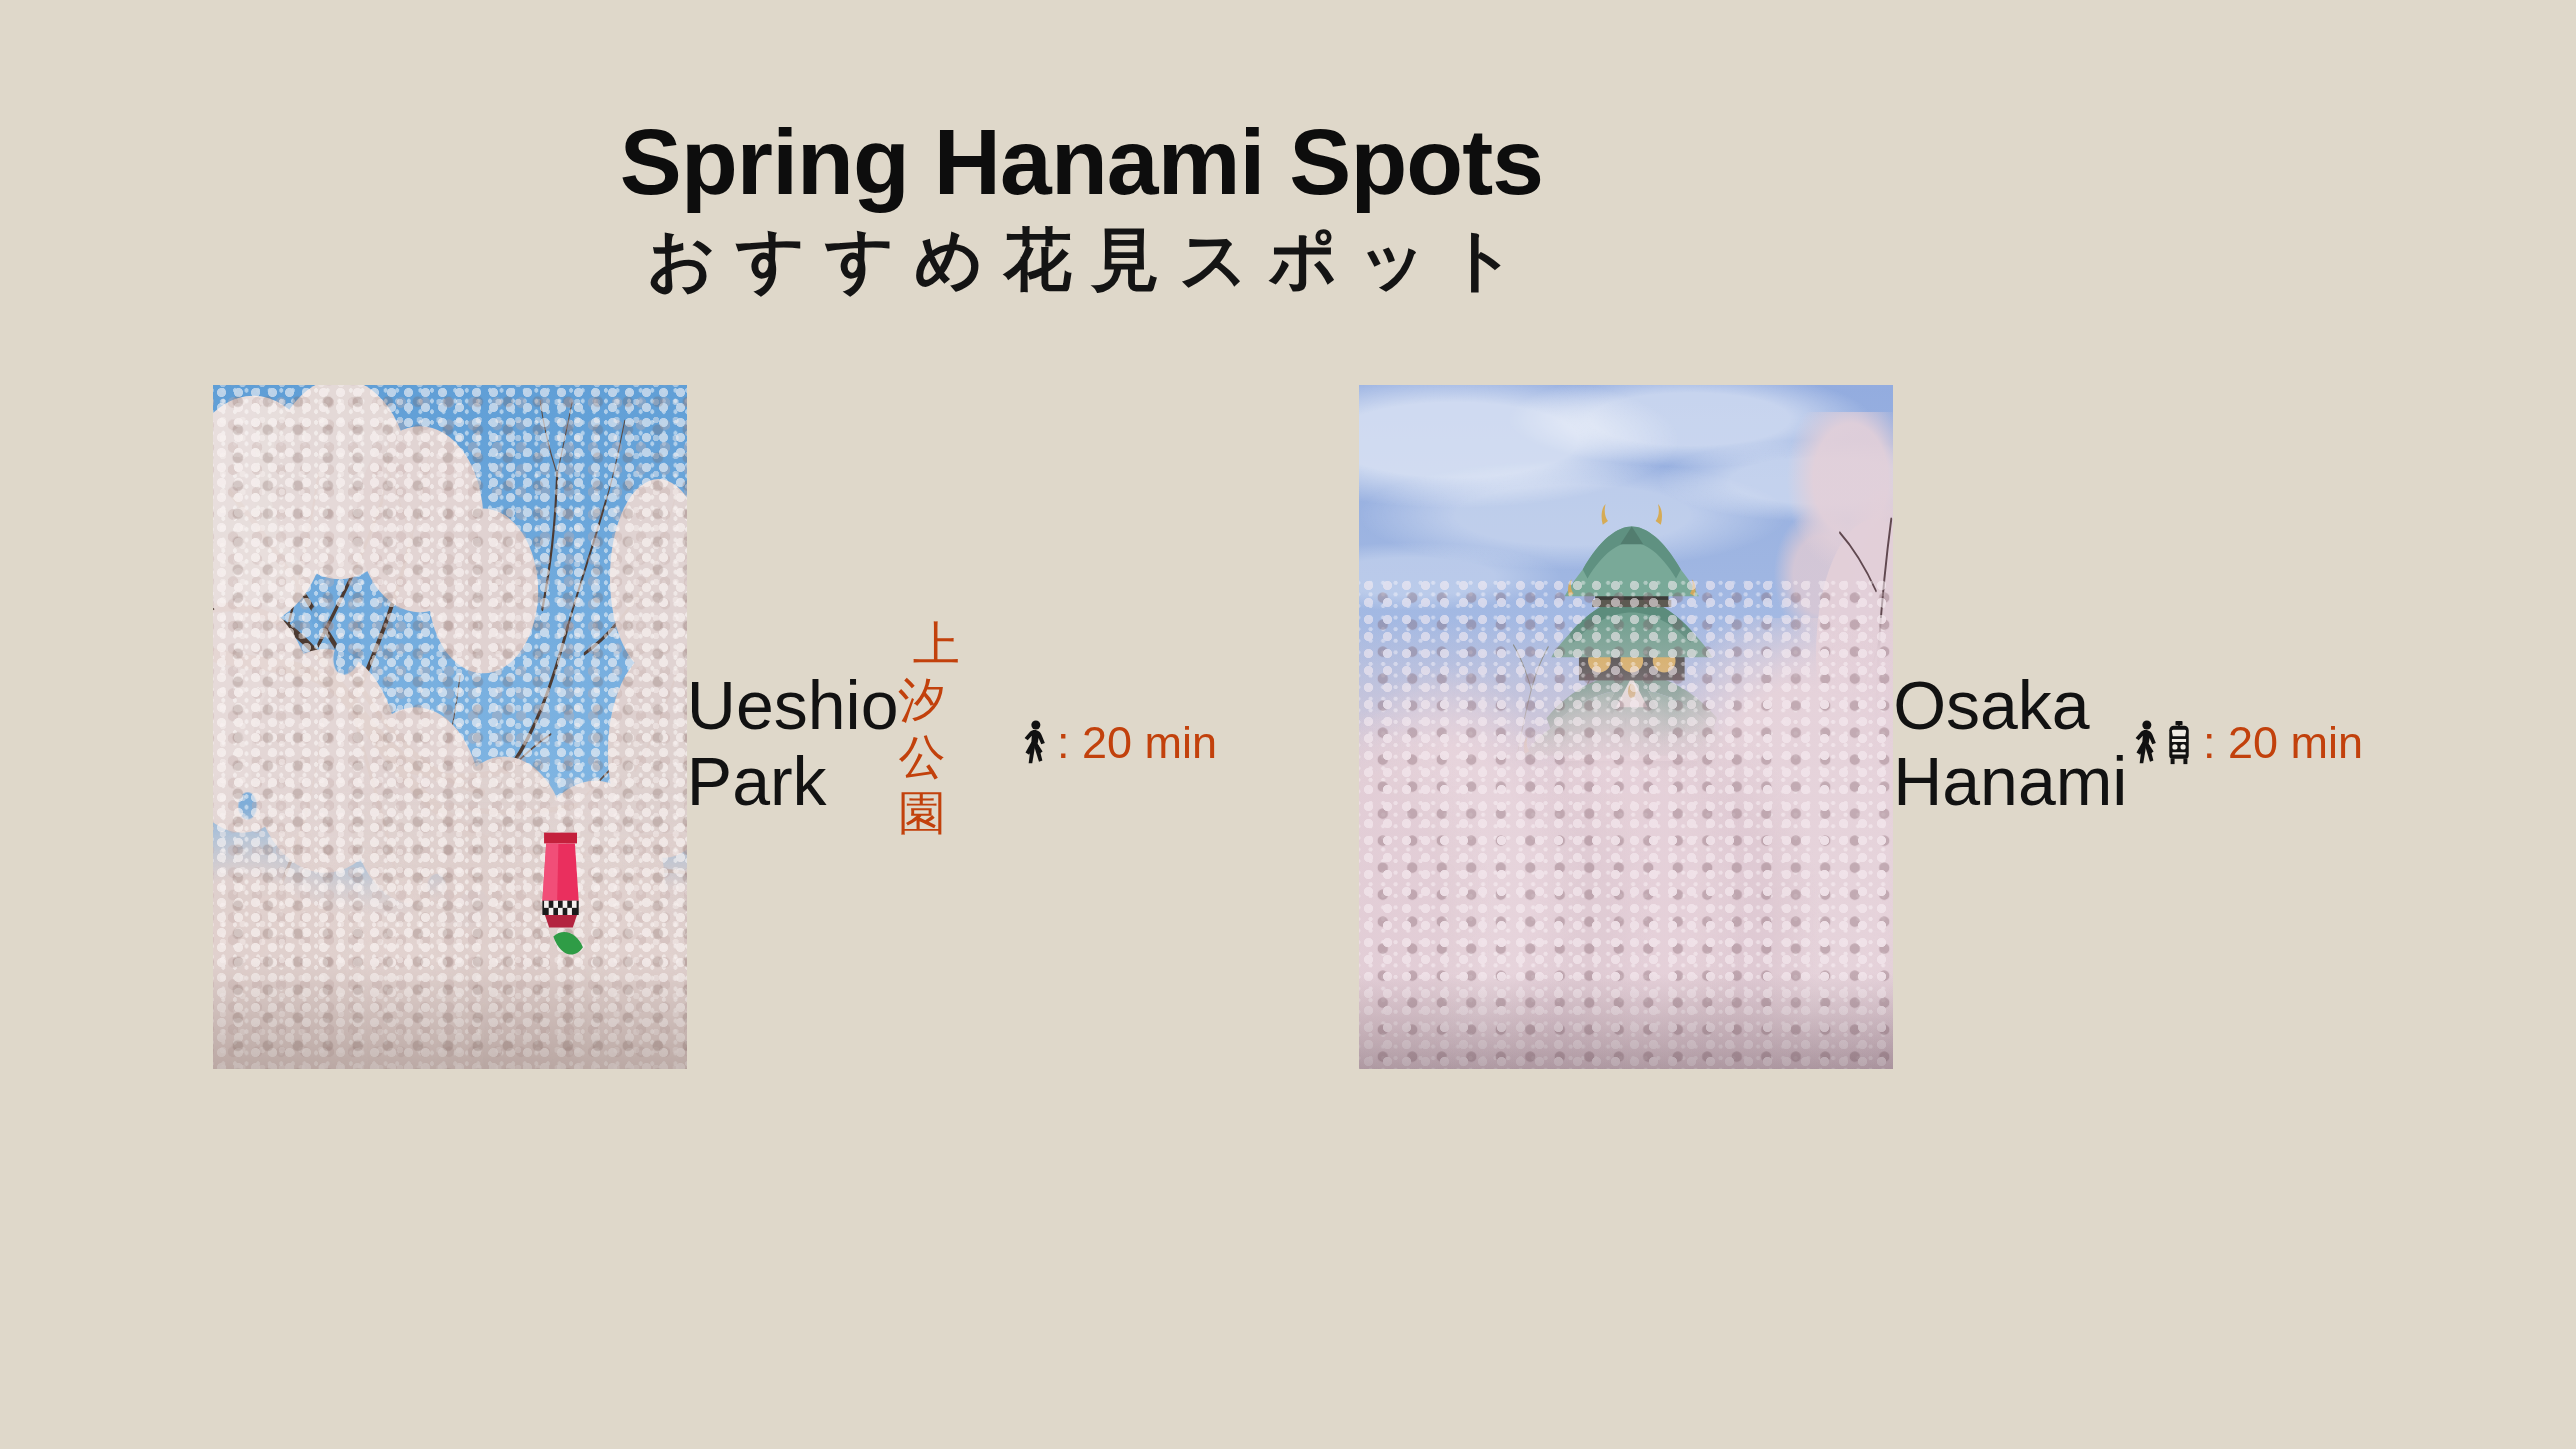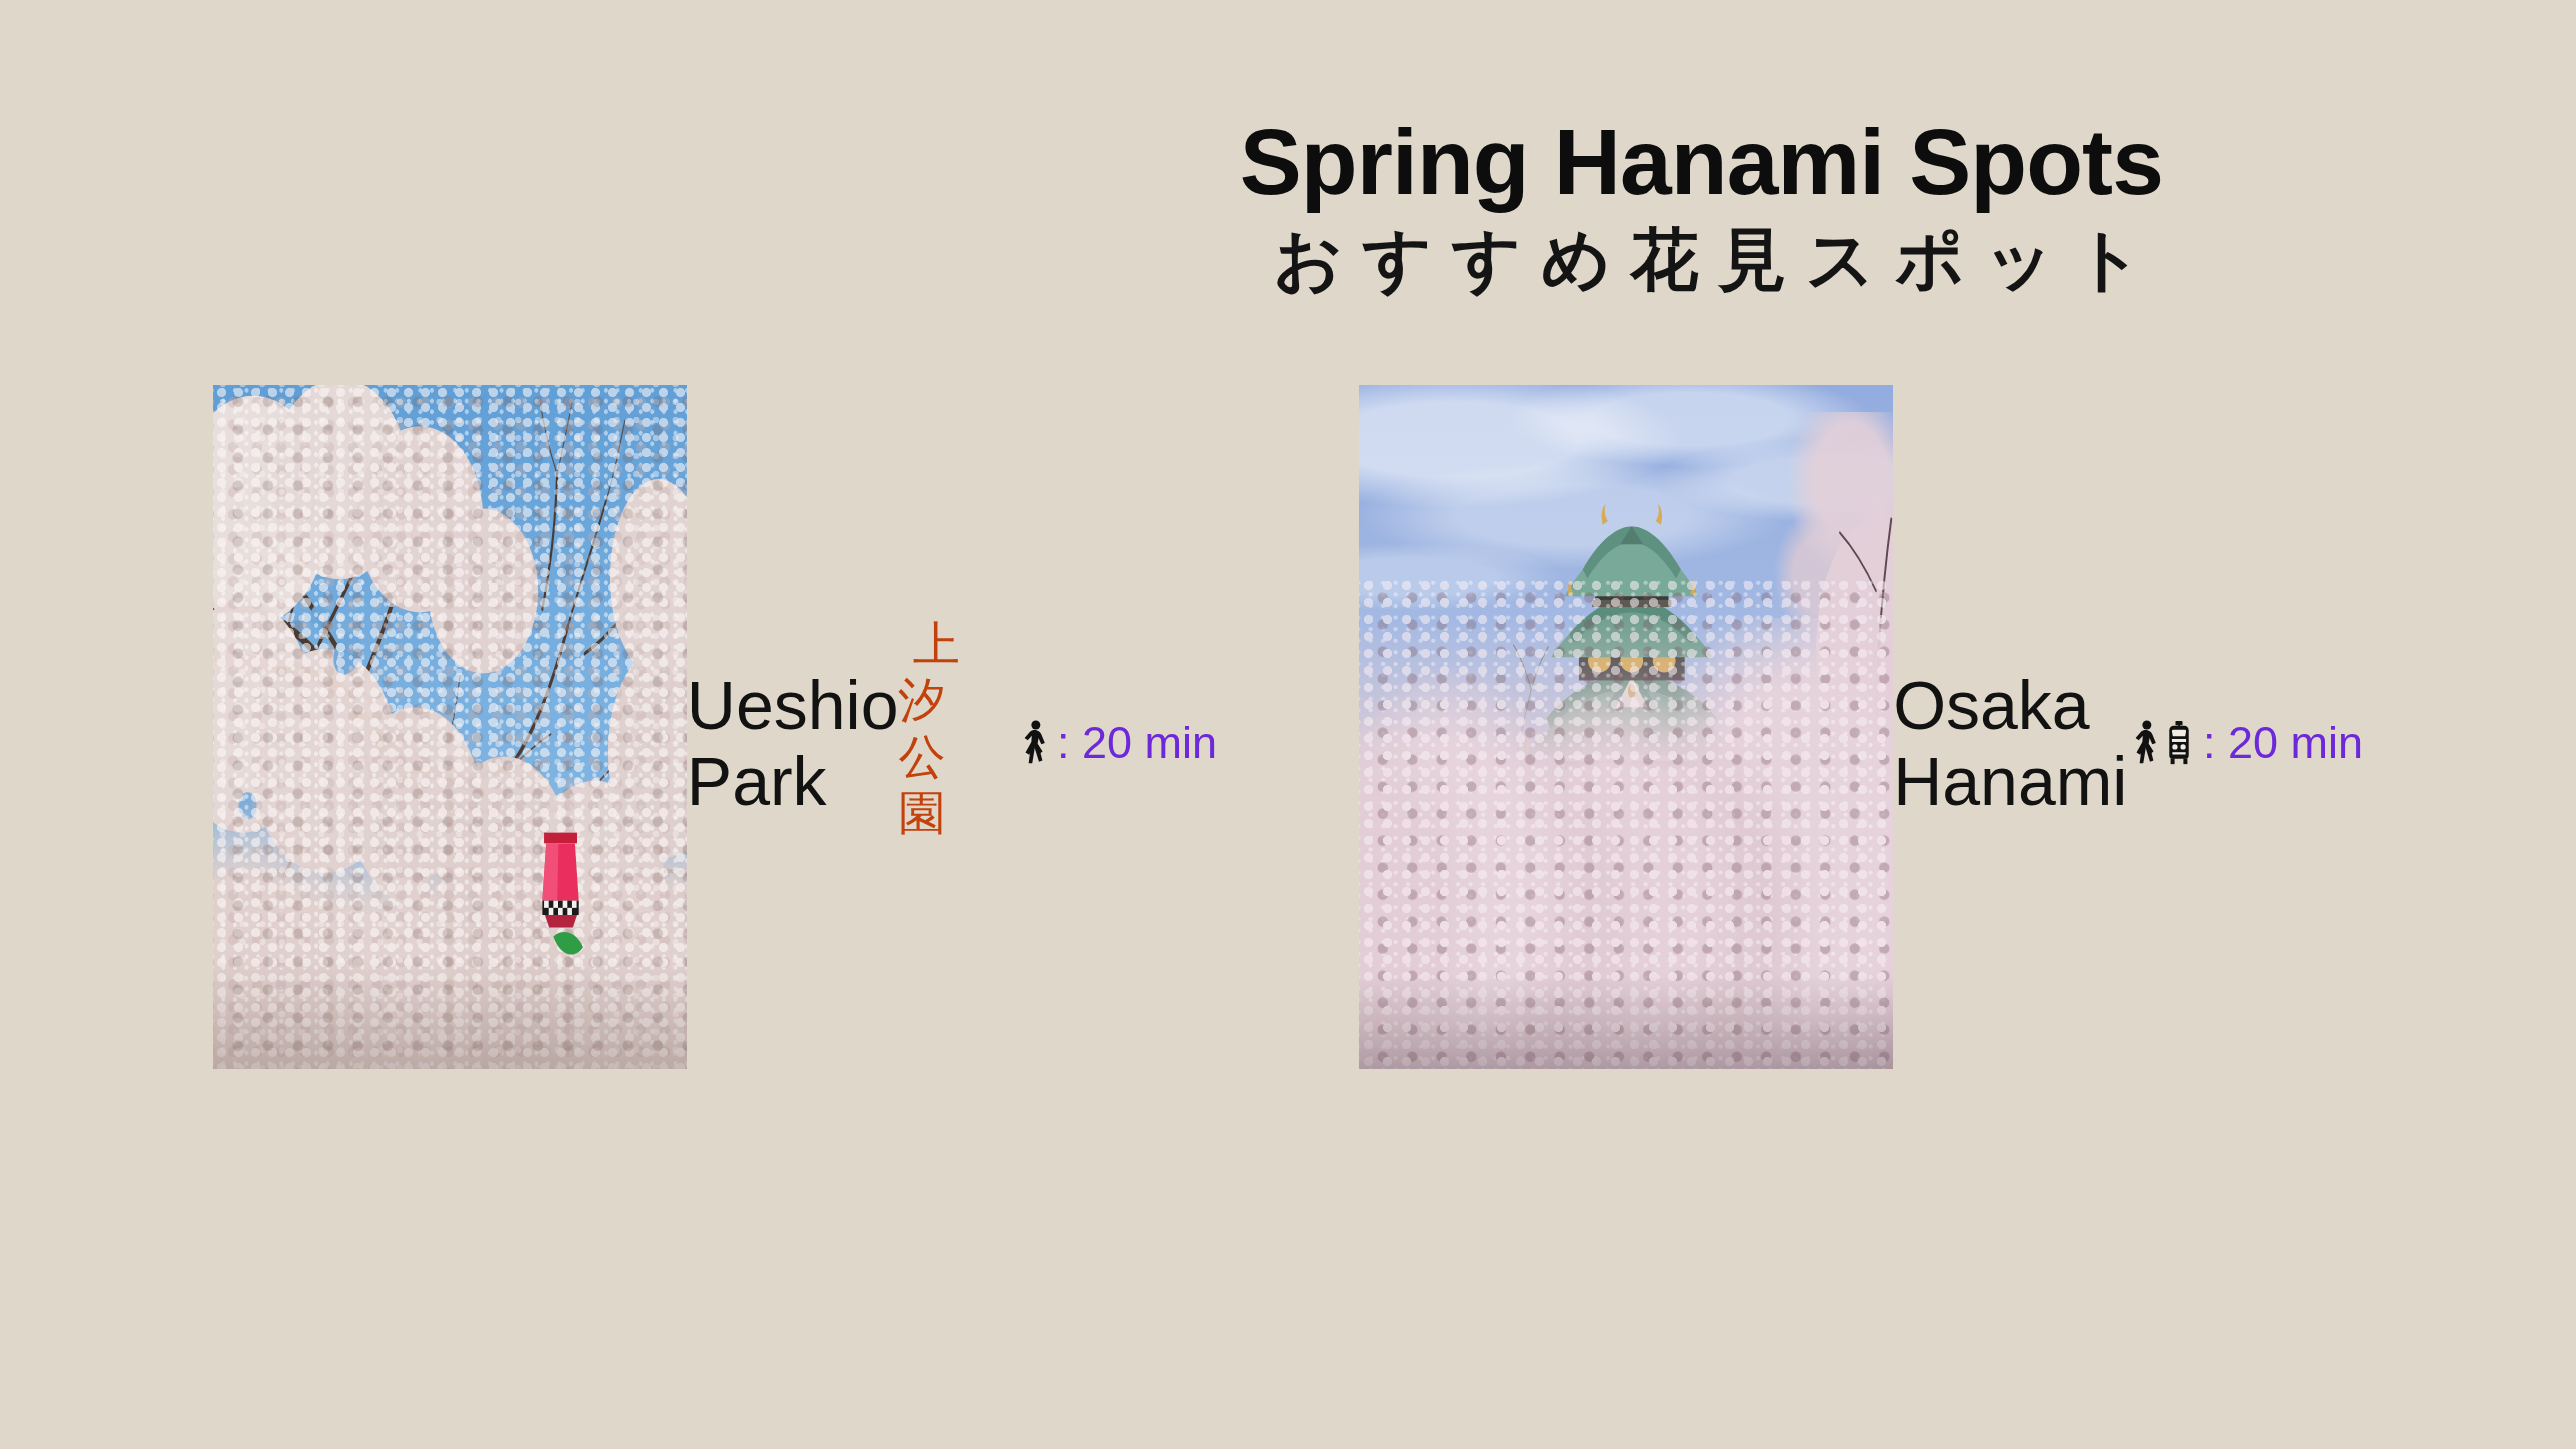--- a/index.html
+++ b/index.html
@@ -15,21 +15,21 @@
     color: #111111;
     position: relative;
   }
 
   
   .header {
     position: absolute;
     top: 0;
     left: 0;
     width: 2163px;
-    text-align: right;
+    text-align: center;
   }
   .title {
     margin: 0;
     padding-top: 115px;
     font-size: 93px;
     font-weight: 700;
     letter-spacing: -0.9px;
     line-height: 1.02;
     color: #0d0d0d;
   }
@@ -87,21 +87,21 @@
     text-indent: 14.3px;
     line-height: 1.2;
     color: #c2410c;
   }
   .travel {
     margin: 0;
     padding-top: 30px;
     font-size: 45px;
     font-weight: 400;
     line-height: 1;
-    color: #6d28d9;
+    color: #c2410c;
     display: flex;
     align-items: center;
     justify-content: flex-start;
     gap: 0px;
   }
   .travel .glyphs {
     display: inline-flex;
     align-items: flex-end;
     gap: 4.5px;
     margin-right: 9px;

